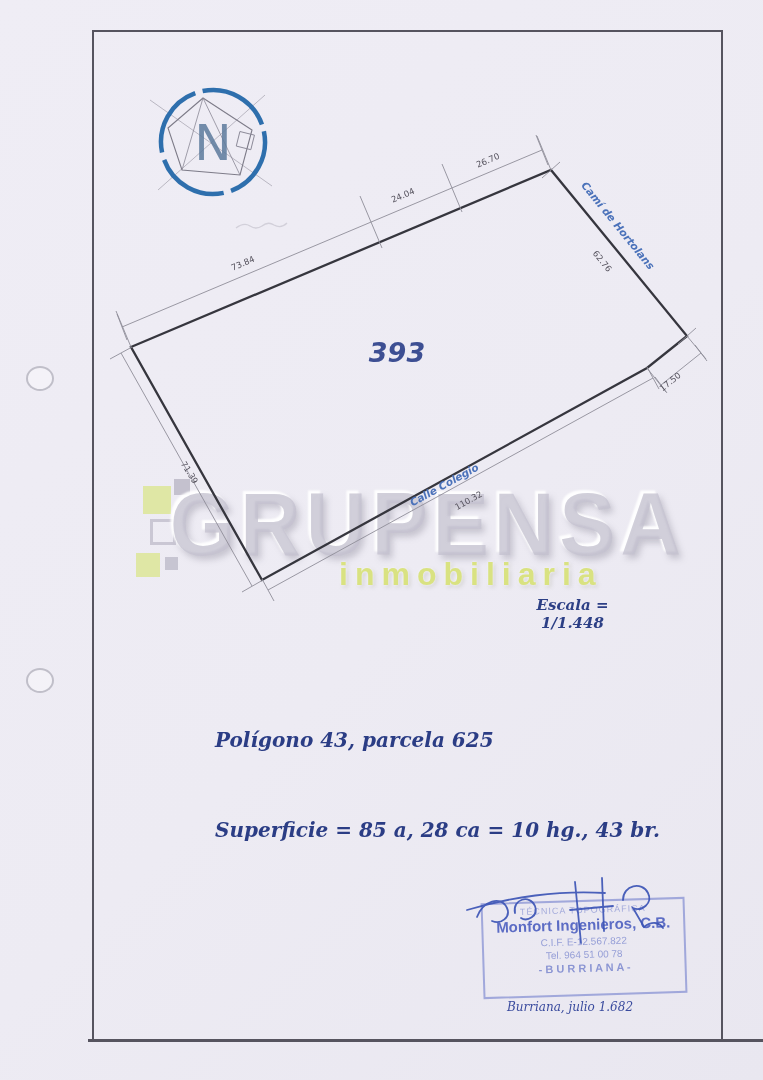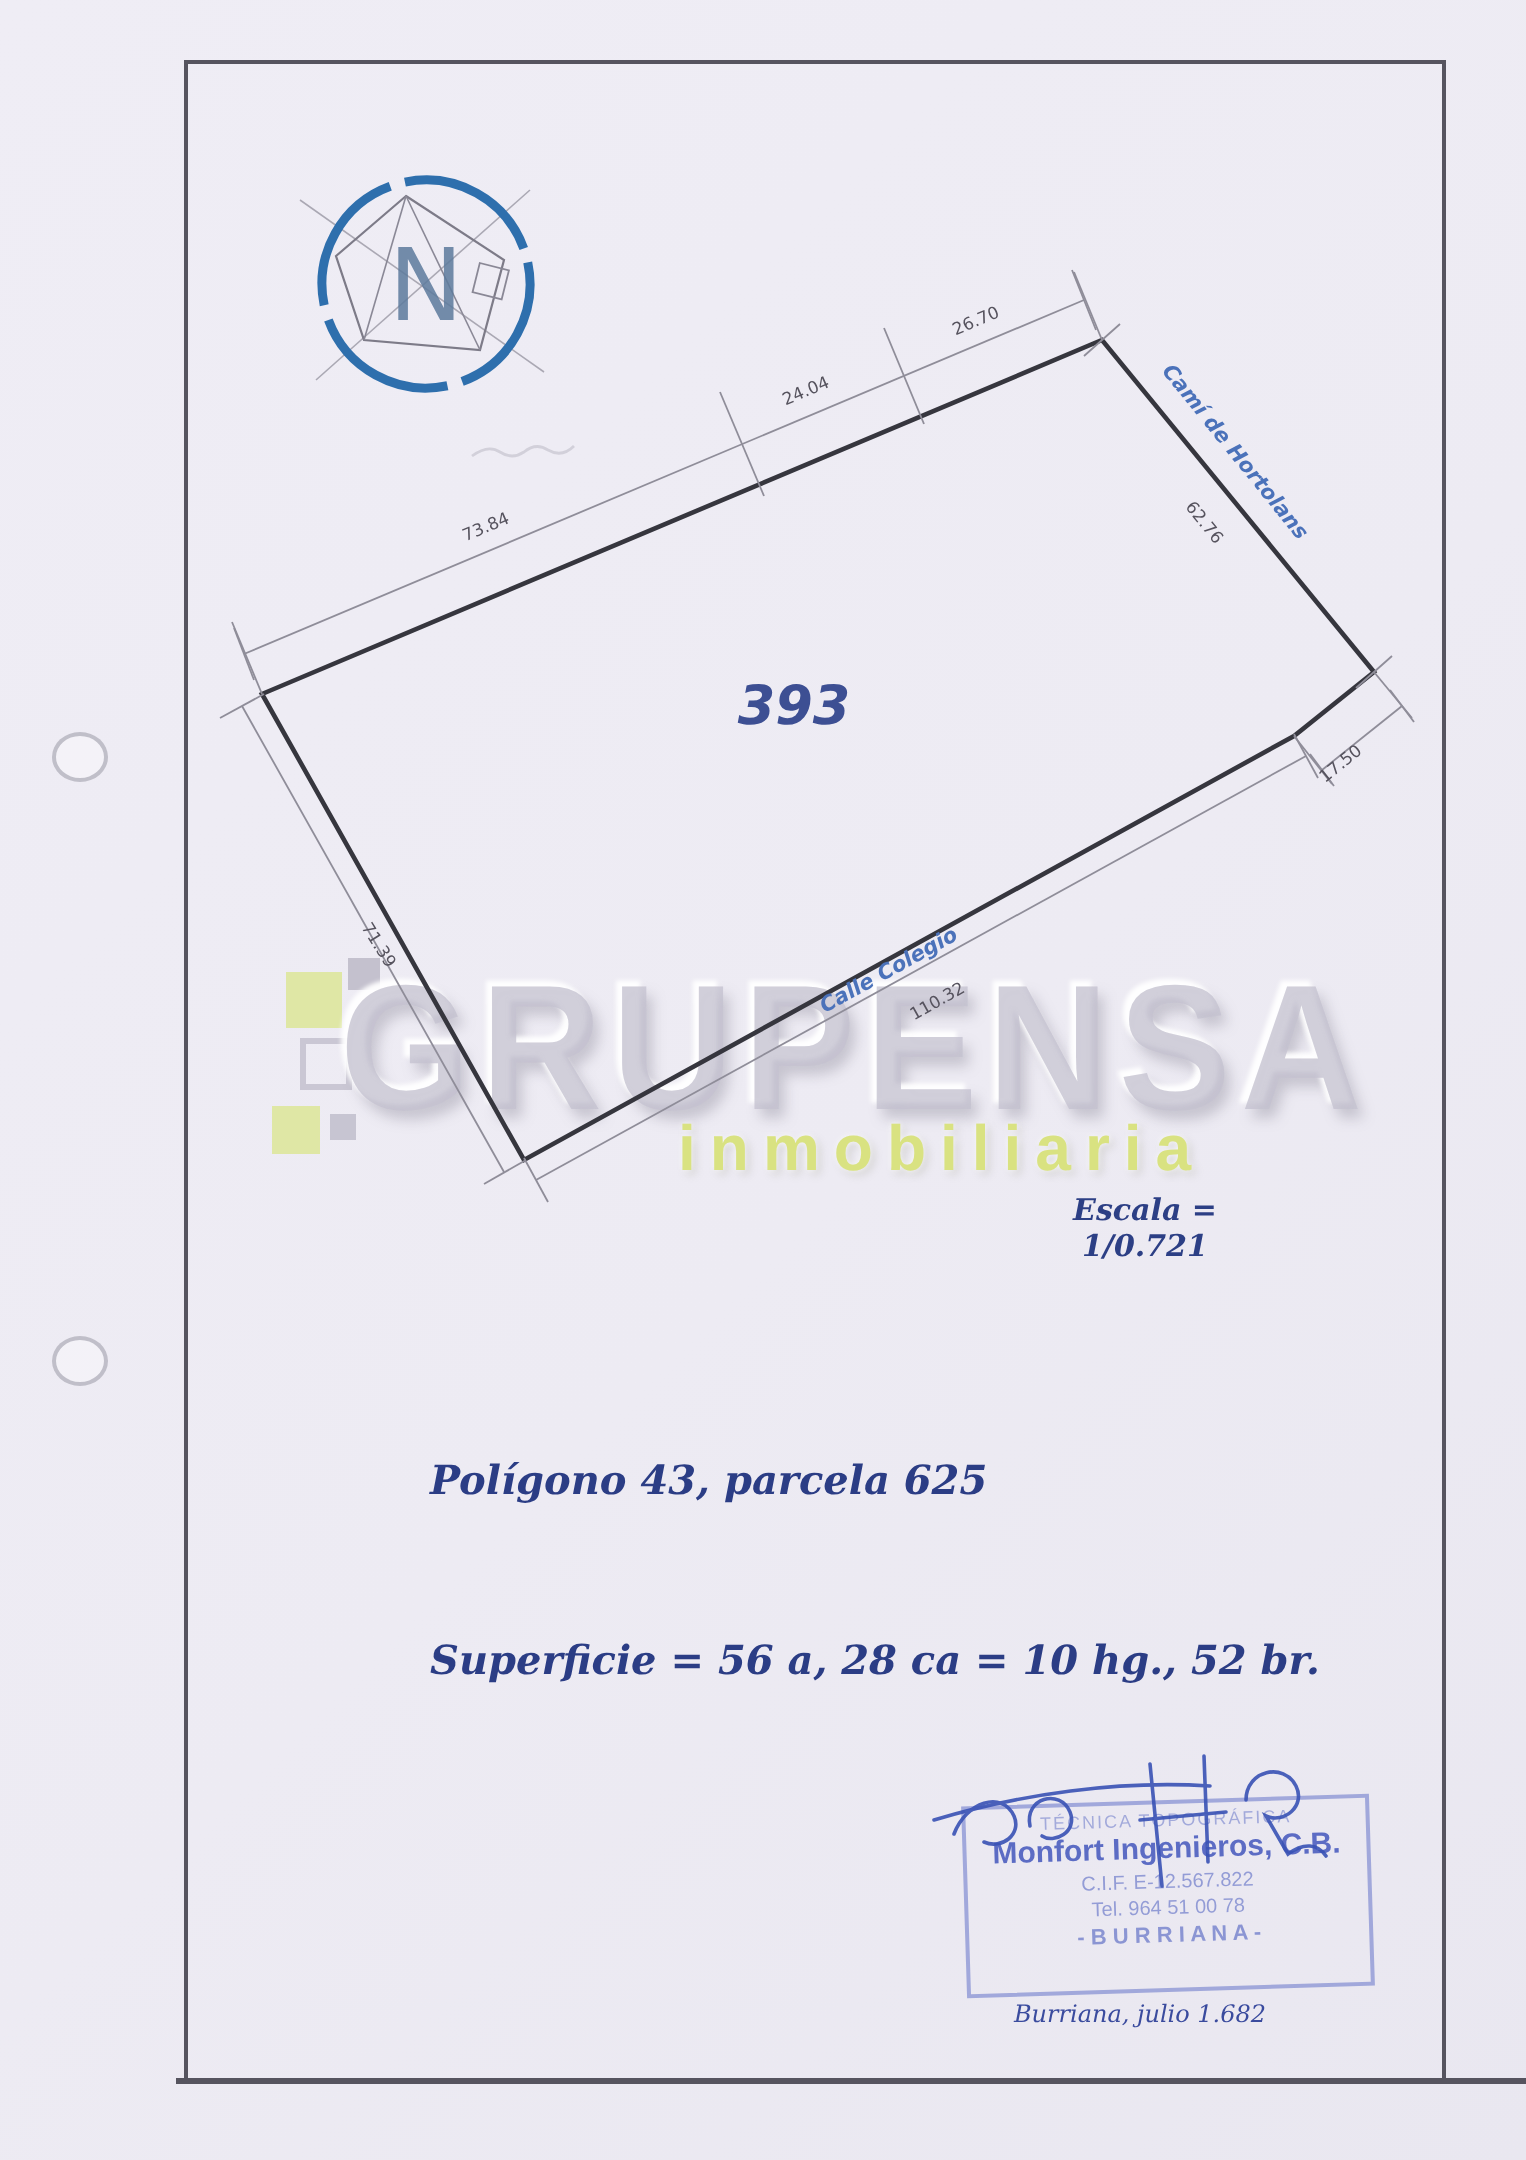--- a/index.html
+++ b/index.html
@@ -153,24 +153,24 @@
       <line x1="110" y1="359" x2="132" y2="347"></line>
       <line x1="242" y1="592" x2="263" y2="580"></line>
     </g>
     <text class="dim" x="187" y="474" text-anchor="middle" transform="rotate(58 187 474)">71.39</text>
 
     <text x="397" y="362" text-anchor="middle" font-family="DejaVu Serif, serif" font-style="italic" font-weight="bold" font-size="27" fill="#3d4f93">393</text>
   </svg>
 
   <div class="abs" id="wm-tagline">inmobiliaria</div>
 
-  <div class="abs" id="scale-label">Escala = 1/0.721</div>
+  <div class="abs" id="scale-label">Escala = 1/1.448</div>
 
   <div class="abs detail-line" style="top:728px;">Polígono 43, parcela 625</div>
-  <div class="abs detail-line" style="top:818px;">Superficie = 56 a, 28 ca = 10 hg., 52 br.</div>
+  <div class="abs detail-line" style="top:818px;">Superficie = 85 a, 28 ca = 10 hg., 43 br.</div>
 
   <div class="abs" id="stamp">
     <div class="stamp-l1">TÉCNICA TOPOGRÁFICA</div>
     <div class="stamp-l2">Monfort Ingenieros, C.B.</div>
     <div class="stamp-l3">C.I.F. E-12.567.822</div>
     <div class="stamp-l4">Tel. 964 51 00 78</div>
     <div class="stamp-l5">- B U R R I A N A -</div>
   </div>
 
   <svg class="abs" style="left:455px;top:865px;" width="230" height="100" viewBox="0 0 230 100">

